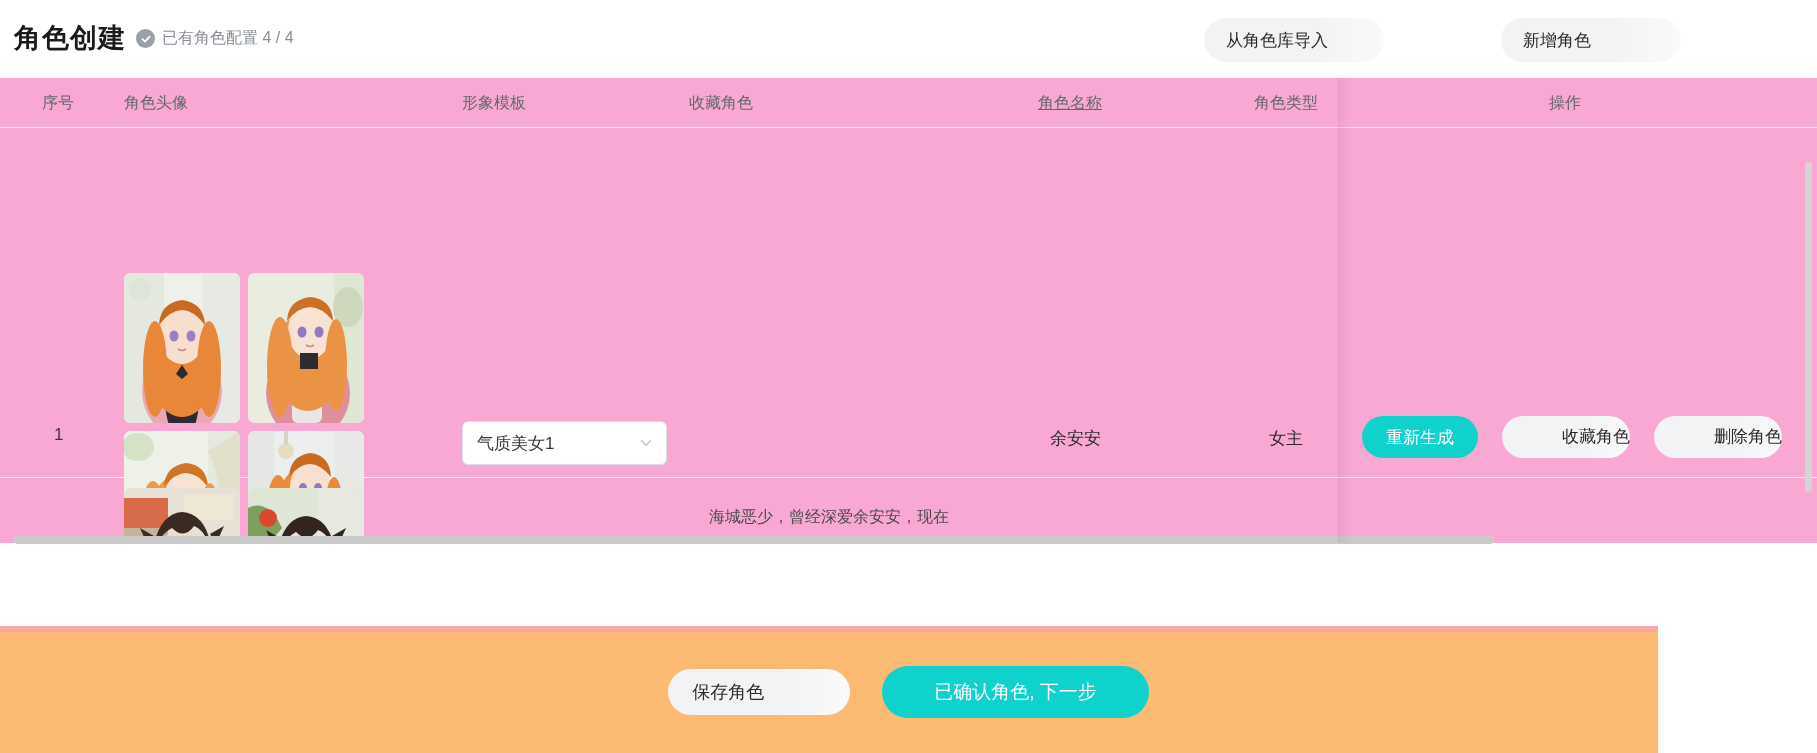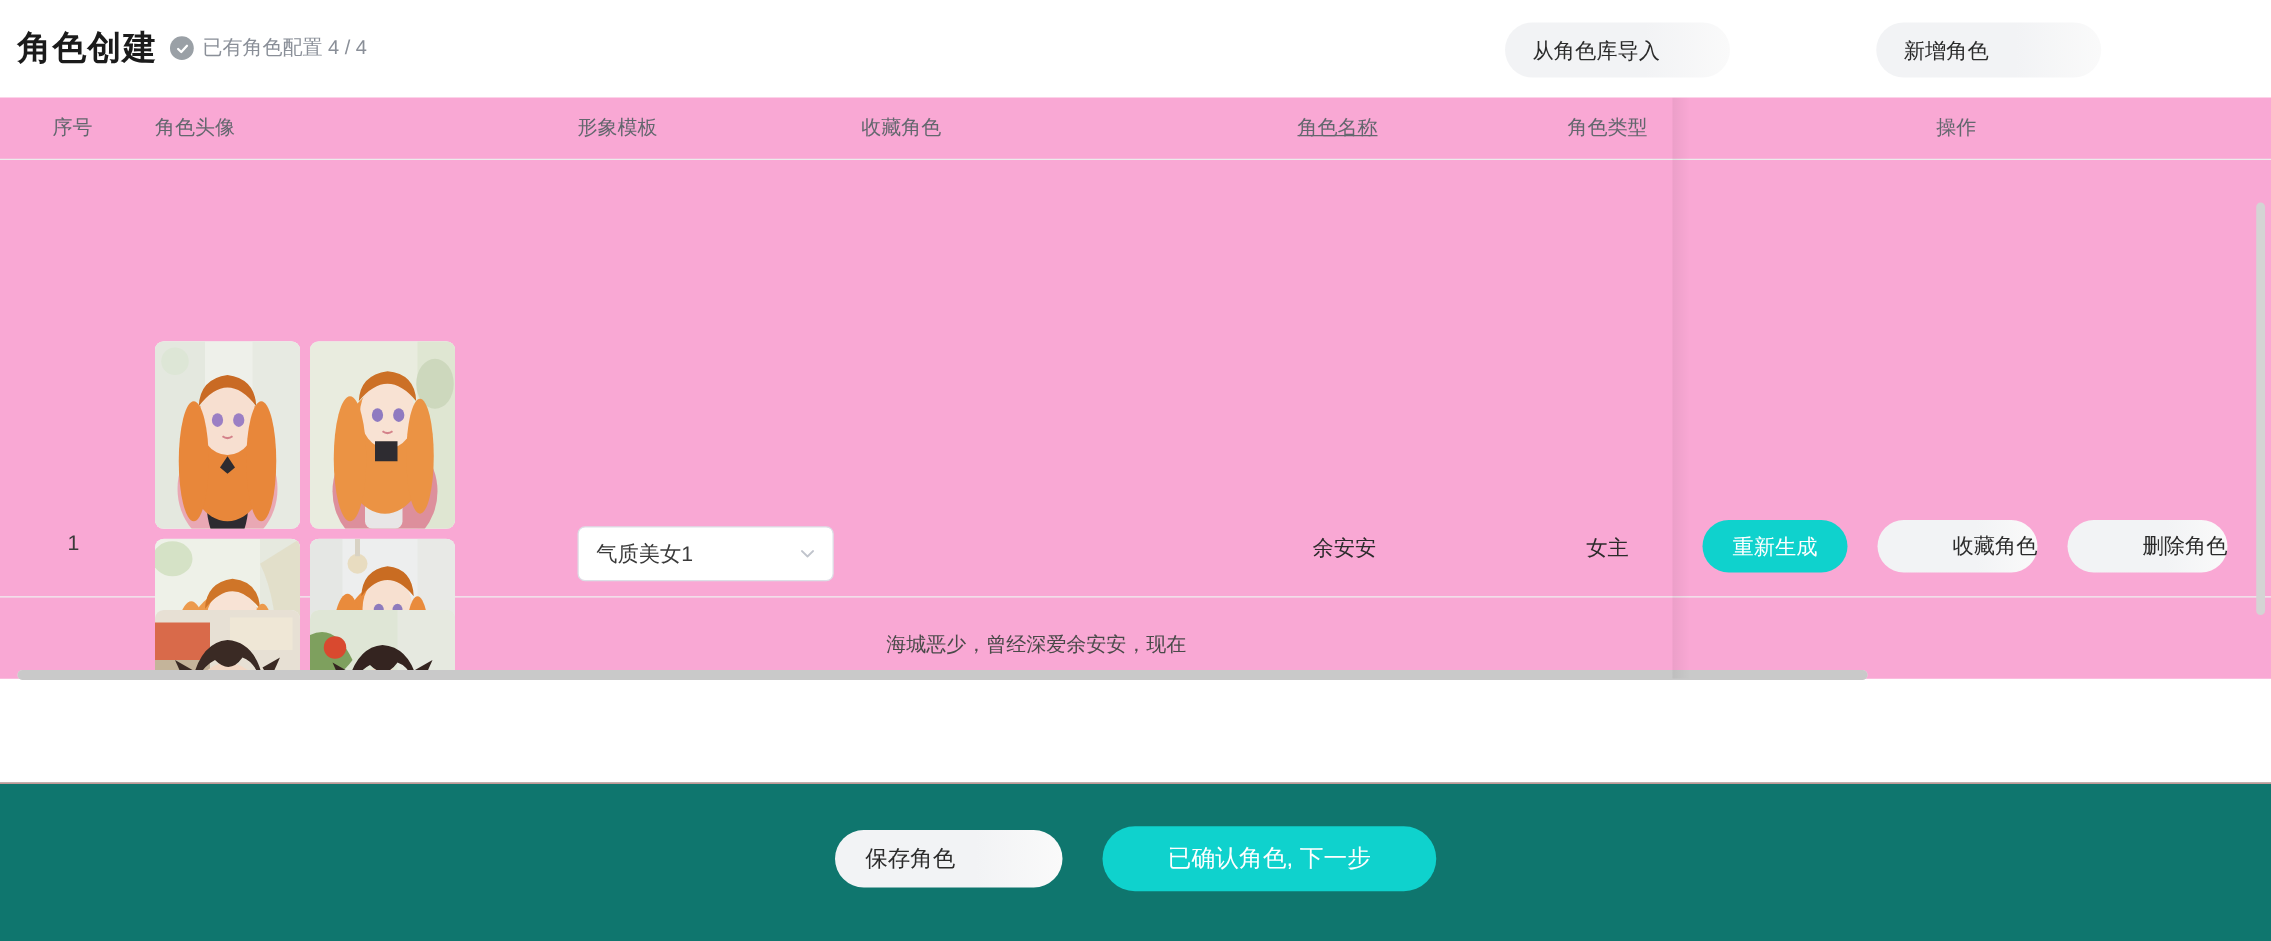--- a/index.html
+++ b/index.html
@@ -138,22 +138,22 @@
     position:absolute; right:5px; top:84px; width:7px; height:450px;
     background:transparent;
   }
   .vscroll-thumb {
     position:absolute; right:5px; top:84px; width:7px; height:330px;
     background:#d4d4d4; border-radius:4px;
   }
 
   
   .footer {
-    position:absolute; left:0; bottom:0; width:1817px; height:127px;
-    background:#0f766e; border-top:1px solid #fca5a5;
+    position:absolute; left:0; bottom:0; width:1658px; height:127px;
+    background:#fdba74; border-top:6px solid #fca5a5;
   }
   .footer-inner {
     position:absolute; left:0; top:34px; width:1817px;
     display:flex; justify-content:center; align-items:center; gap:32px;
   }
   #btn-save { width:182px; height:46px; border-radius:23px; font-size:18px; padding-left:24px; line-height:46px; }
   #btn-next { height:52px; border-radius:26px; padding:0 52px; font-size:19px; background:#0fd2cd; }
 </style>
 </head>
 <body>

